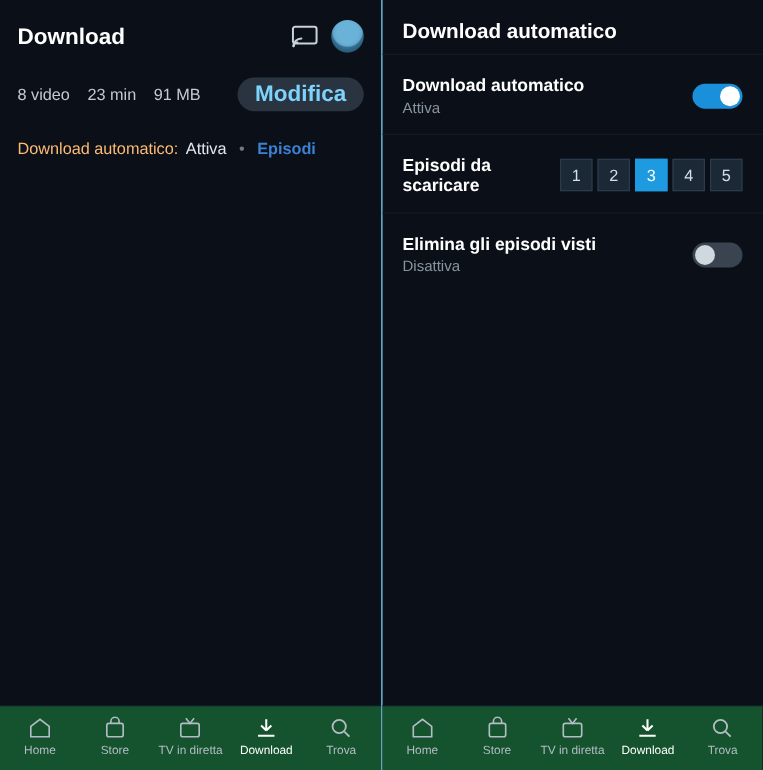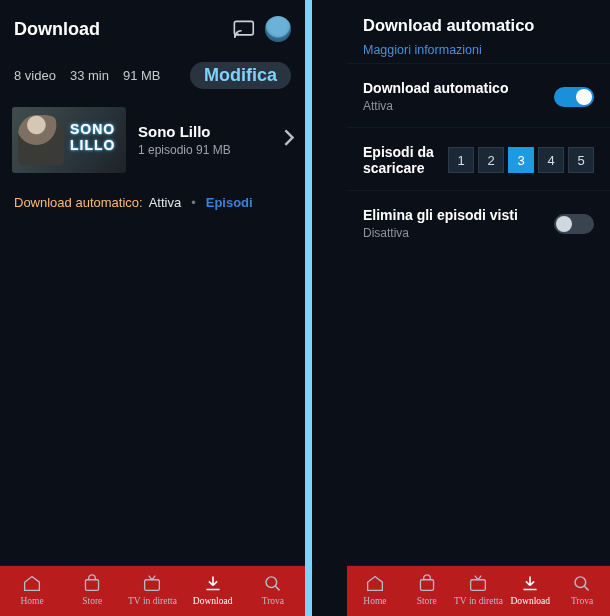--- a/index.html
+++ b/index.html
@@ -14,21 +14,21 @@
     position: relative;
   }
   .pane {
     position: relative;
     width: 305px;
     height: 616px;
     display: flex;
     flex-direction: column;
     background: #0b1018;
   }
-  .pane + .pane { border-left: 7px solid #7dd3fc; padding-left: 35px; }
+  .pane + .pane { border-left: 1px solid #7dd3fc; }
 
   
   .hdr {
     display: flex;
     align-items: center;
     padding: 16px 14px 10px 14px;
     gap: 10px;
   }
   .hdr-title { font-size: 18px; font-weight: 700; flex: 1; }
   .cast-icon { width: 22px; height: 18px; display: inline-flex; color:#c9d2dc; }
@@ -149,22 +149,21 @@
   .ep-btn.sel { background:#1e9ae0; border-color:#1e9ae0; color:#fff; }
 
   
   .nav {
     margin-top:auto;
     display:flex;
     justify-content:space-around;
     align-items:flex-end;
     padding: 8px 2px 10px 2px;
     border-top: 1px solid #101a28;
-    background:#b91c1c;
-    font-family:Liberation Serif, serif;
+    background:#14532d;
   }
   .nav-item {
     display:flex; flex-direction:column; align-items:center; gap:4px;
     color:#b4bcc6; font-size:9.5px;
     min-width: 50px;
   }
   .nav-item.active { color:#fff; }
   .nav-ico { width:20px; height:18px; display:flex; align-items:center; justify-content:center; }
   .nav-ico svg { width:20px; height:18px; }
 
@@ -181,41 +180,26 @@
         <path d="M2 19c0-4 3-7 7-7" stroke-linecap="round"></path>
         <path d="M2 19c0-2 1.5-3.5 3.5-3.5" stroke-linecap="round"></path>
         <circle cx="2.3" cy="18.3" r="1" fill="currentColor" stroke="none"></circle>
       </svg>
     </span>
     <div class="avatar"></div>
   </div>
 
   <div class="stats-row">
     <span>8 video</span>
-    <span>33 min</span>
+    <span>23 min</span>
     <span>91 MB</span>
     <span class="spacer"></span>
     <button class="modify-btn">Modifica</button>
   </div>
 
-  <div class="show-row">
-    <div class="thumb">
-      <span class="thumb-title-line1">SONO</span>
-      <span class="thumb-title-line2">LILLO</span>
-    </div>
-    <div class="show-info">
-      <div class="show-title">Sono Lillo</div>
-      <div class="show-meta">1 episodio  91 MB</div>
-    </div>
-    <span class="chev">
-      <svg viewBox="0 0 10 16" fill="none" stroke="currentColor" stroke-width="2">
-          <path d="M2 2l6 6-6 6"></path>
-        </svg>
-    </span>
-  </div>
 
   <div class="auto-line">
     <span class="lbl">Download automatico:</span>
     <span class="val">Attiva</span>
     <span class="dot">•</span>
     <span class="manage">Episodi</span>
   </div>
 
   <div class="nav">
     <div class="nav-item">
@@ -259,21 +243,20 @@
             <path d="M15 15l5 5"></path>
           </svg>
         </span>
       <span>Trova</span>
     </div>
   </div>
 </div>
 
 <div class="pane">
   <div class="r-hdr">Download automatico</div>
-  <div class="r-more">Maggiori informazioni</div>
 
   <div class="setting-row">
     <div class="setting-text">
       <div class="setting-title">Download automatico</div>
       <div class="setting-sub">Attiva</div>
     </div>
     <div class="toggle on"></div>
   </div>
 
   <div class="setting-row">

